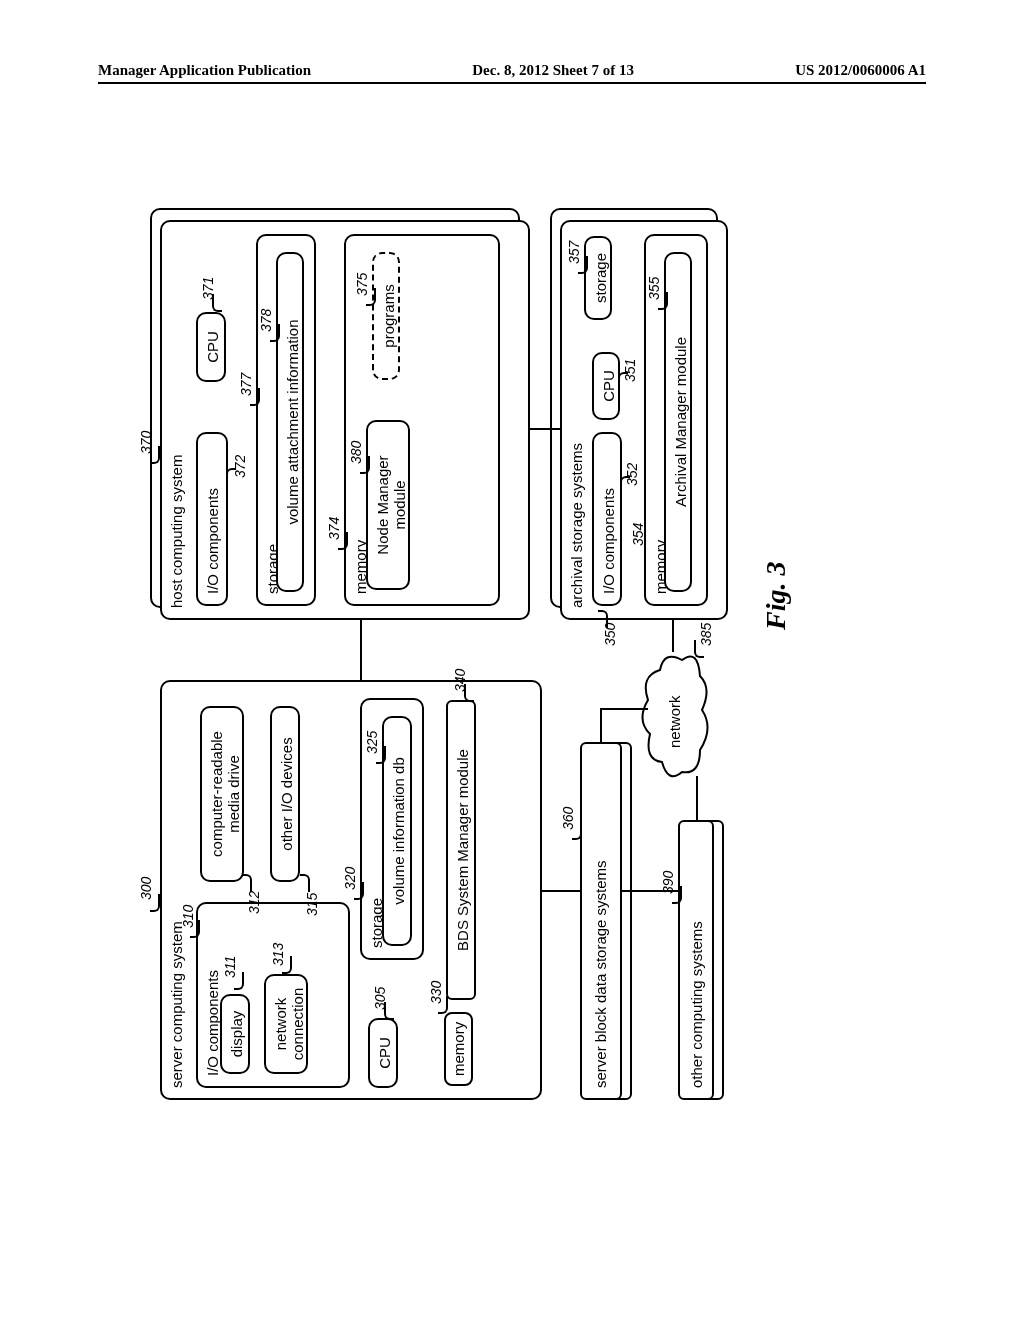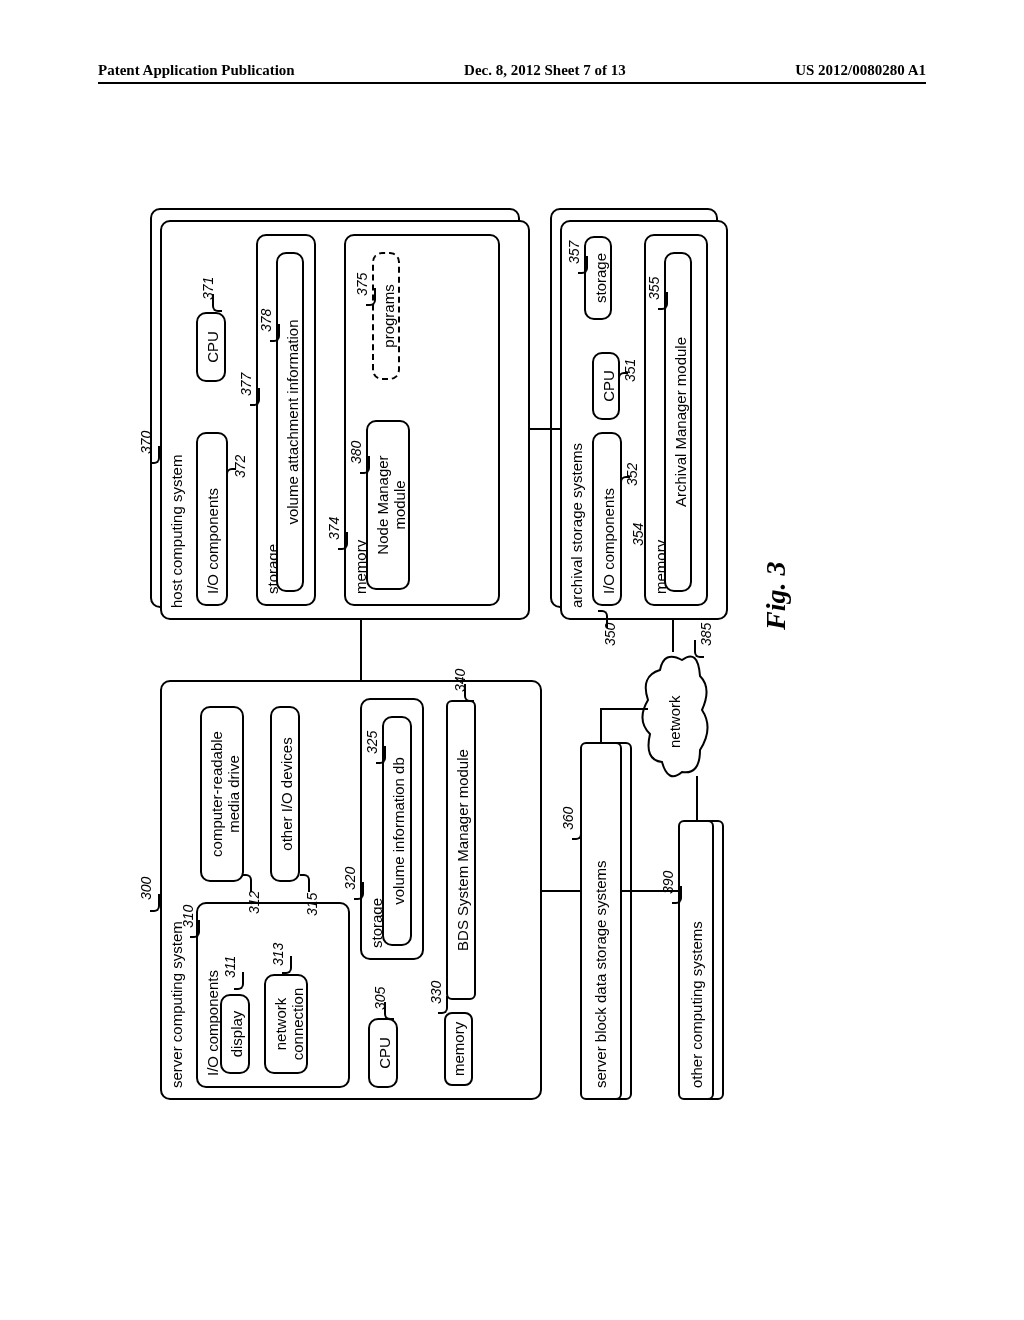--- a/index.html
+++ b/index.html
@@ -123,23 +123,23 @@
     font-style: italic;
     font-weight: bold;
     font-size: 28px;
     font-family: "Times New Roman", serif;
   }
 </style>
 </head>
 <body>
 
 <div class="header">
-  <span>Patent Application Publication</span>
+  <span>Manager Application Publication</span>
   <span>Dec. 8, 2012  Sheet 7 of 13</span>
-  <span>US 2012/0080280 A1</span>
+  <span>US 2012/0060006 A1</span>
 </div>
 
 <div class="fig-area">
   <div class="canvas">
 
     <div class="box server-sys">
       <span>server computing system</span>
     </div>
     <span class="ref" style="left:200px; top:-22px;">300</span>
     <div class="hook" style="left:188px; top:-10px;"></div>

